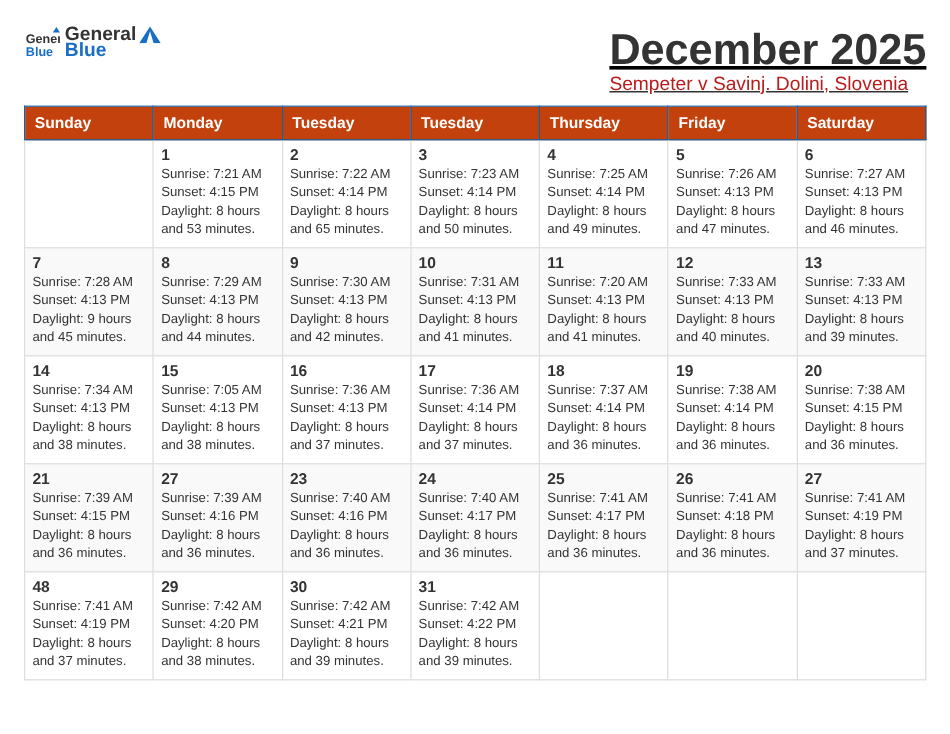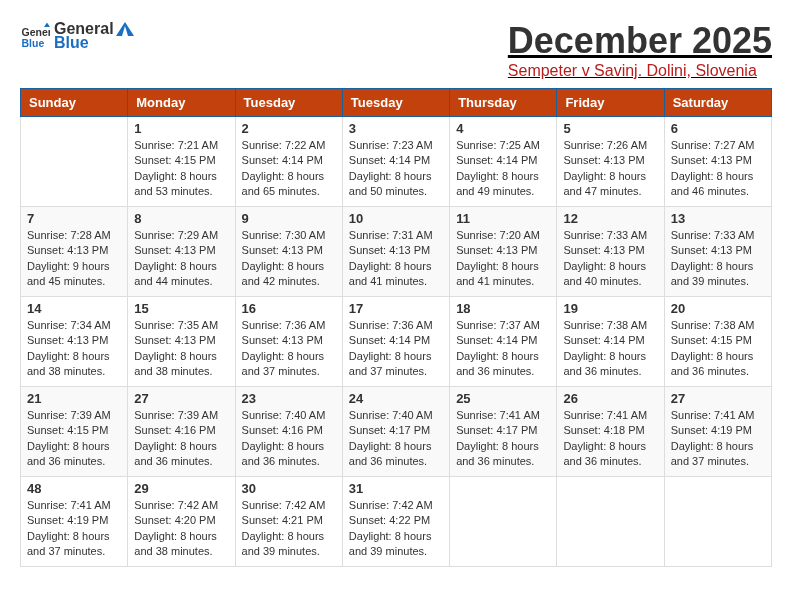--- a/index.html
+++ b/index.html
@@ -233,21 +233,21 @@
           <span class="day-number">14</span>
           <div class="day-info">
             <span>Sunrise: 7:34 AM</span><br>
             <span>Sunset: 4:13 PM</span><br>
             <span>Daylight: 8 hours and 38 minutes.</span>
           </div>
         </td>
         <td>
           <span class="day-number">15</span>
           <div class="day-info">
-            <span>Sunrise: 7:35 AM</span><br>
+            <span>Sunrise: 7:05 AM</span><br>
             <span>Sunset: 4:13 PM</span><br>
             <span>Daylight: 8 hours and 38 minutes.</span>
           </div>
         </td>
         <td>
           <span class="day-number">16</span>
           <div class="day-info">
             <span>Sunrise: 7:36 AM</span><br>
             <span>Sunset: 4:13 PM</span><br>
             <span>Daylight: 8 hours and 37 minutes.</span>

